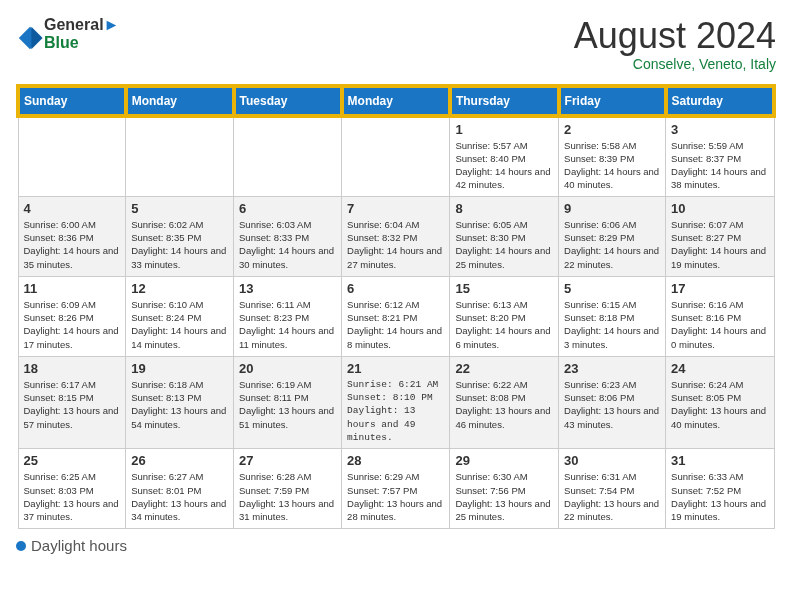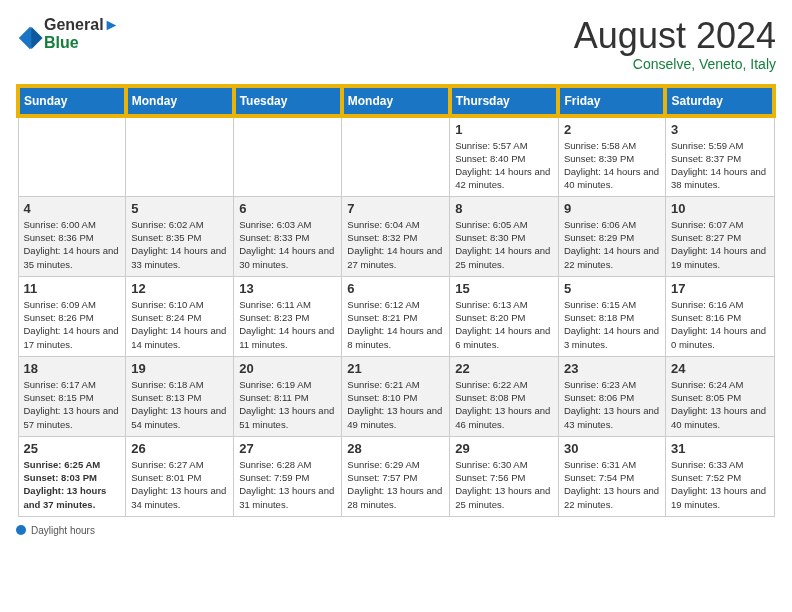--- a/index.html
+++ b/index.html
@@ -72,21 +72,21 @@
     .day-info {
       font-size: 9.5px;
       color: #333;
       line-height: 1.4;
     }
     .empty-cell {
       background: #fff;
     }
     .footer {
       margin-top: 8px;
-      font-size: 10px;
+      font-size: 15px;
       color: #555;
       display: flex;
       gap: 20px;
     }
     .footer-item {
       display: flex;
       align-items: center;
       gap: 5px;
     }
     .footer-dot {
@@ -255,21 +255,21 @@
 Daylight: 13 hours and 54 minutes.</div>
         </td>
         <td>
           <div class="day-num">20</div>
           <div class="day-info" style="white-space: pre-line;">Sunrise: 6:19 AM
 Sunset: 8:11 PM
 Daylight: 13 hours and 51 minutes.</div>
         </td>
         <td>
           <div class="day-num">21</div>
-          <div class="day-info" style="white-space: pre-line;">Sunrise: 6:21 AM
+          <div class="day-info" style="white-space: pre-line; font-family: Liberation Mono, monospace;">Sunrise: 6:21 AM
 Sunset: 8:10 PM
 Daylight: 13 hours and 49 minutes.</div>
         </td>
         <td>
           <div class="day-num">22</div>
           <div class="day-info" style="white-space: pre-line;">Sunrise: 6:22 AM
 Sunset: 8:08 PM
 Daylight: 13 hours and 46 minutes.</div>
         </td>
         <td>
@@ -281,21 +281,21 @@
         <td>
           <div class="day-num">24</div>
           <div class="day-info" style="white-space: pre-line;">Sunrise: 6:24 AM
 Sunset: 8:05 PM
 Daylight: 13 hours and 40 minutes.</div>
         </td>
       </tr>
       <tr>
         <td>
           <div class="day-num">25</div>
-          <div class="day-info" style="white-space: pre-line; font-weight: bold;">Sunrise: 6:25 AM
+          <div class="day-info" style="white-space: pre-line;">Sunrise: 6:25 AM
 Sunset: 8:03 PM
 Daylight: 13 hours and 37 minutes.</div>
         </td>
         <td>
           <div class="day-num">26</div>
           <div class="day-info" style="white-space: pre-line;">Sunrise: 6:27 AM
 Sunset: 8:01 PM
 Daylight: 13 hours and 34 minutes.</div>
         </td>
         <td>

